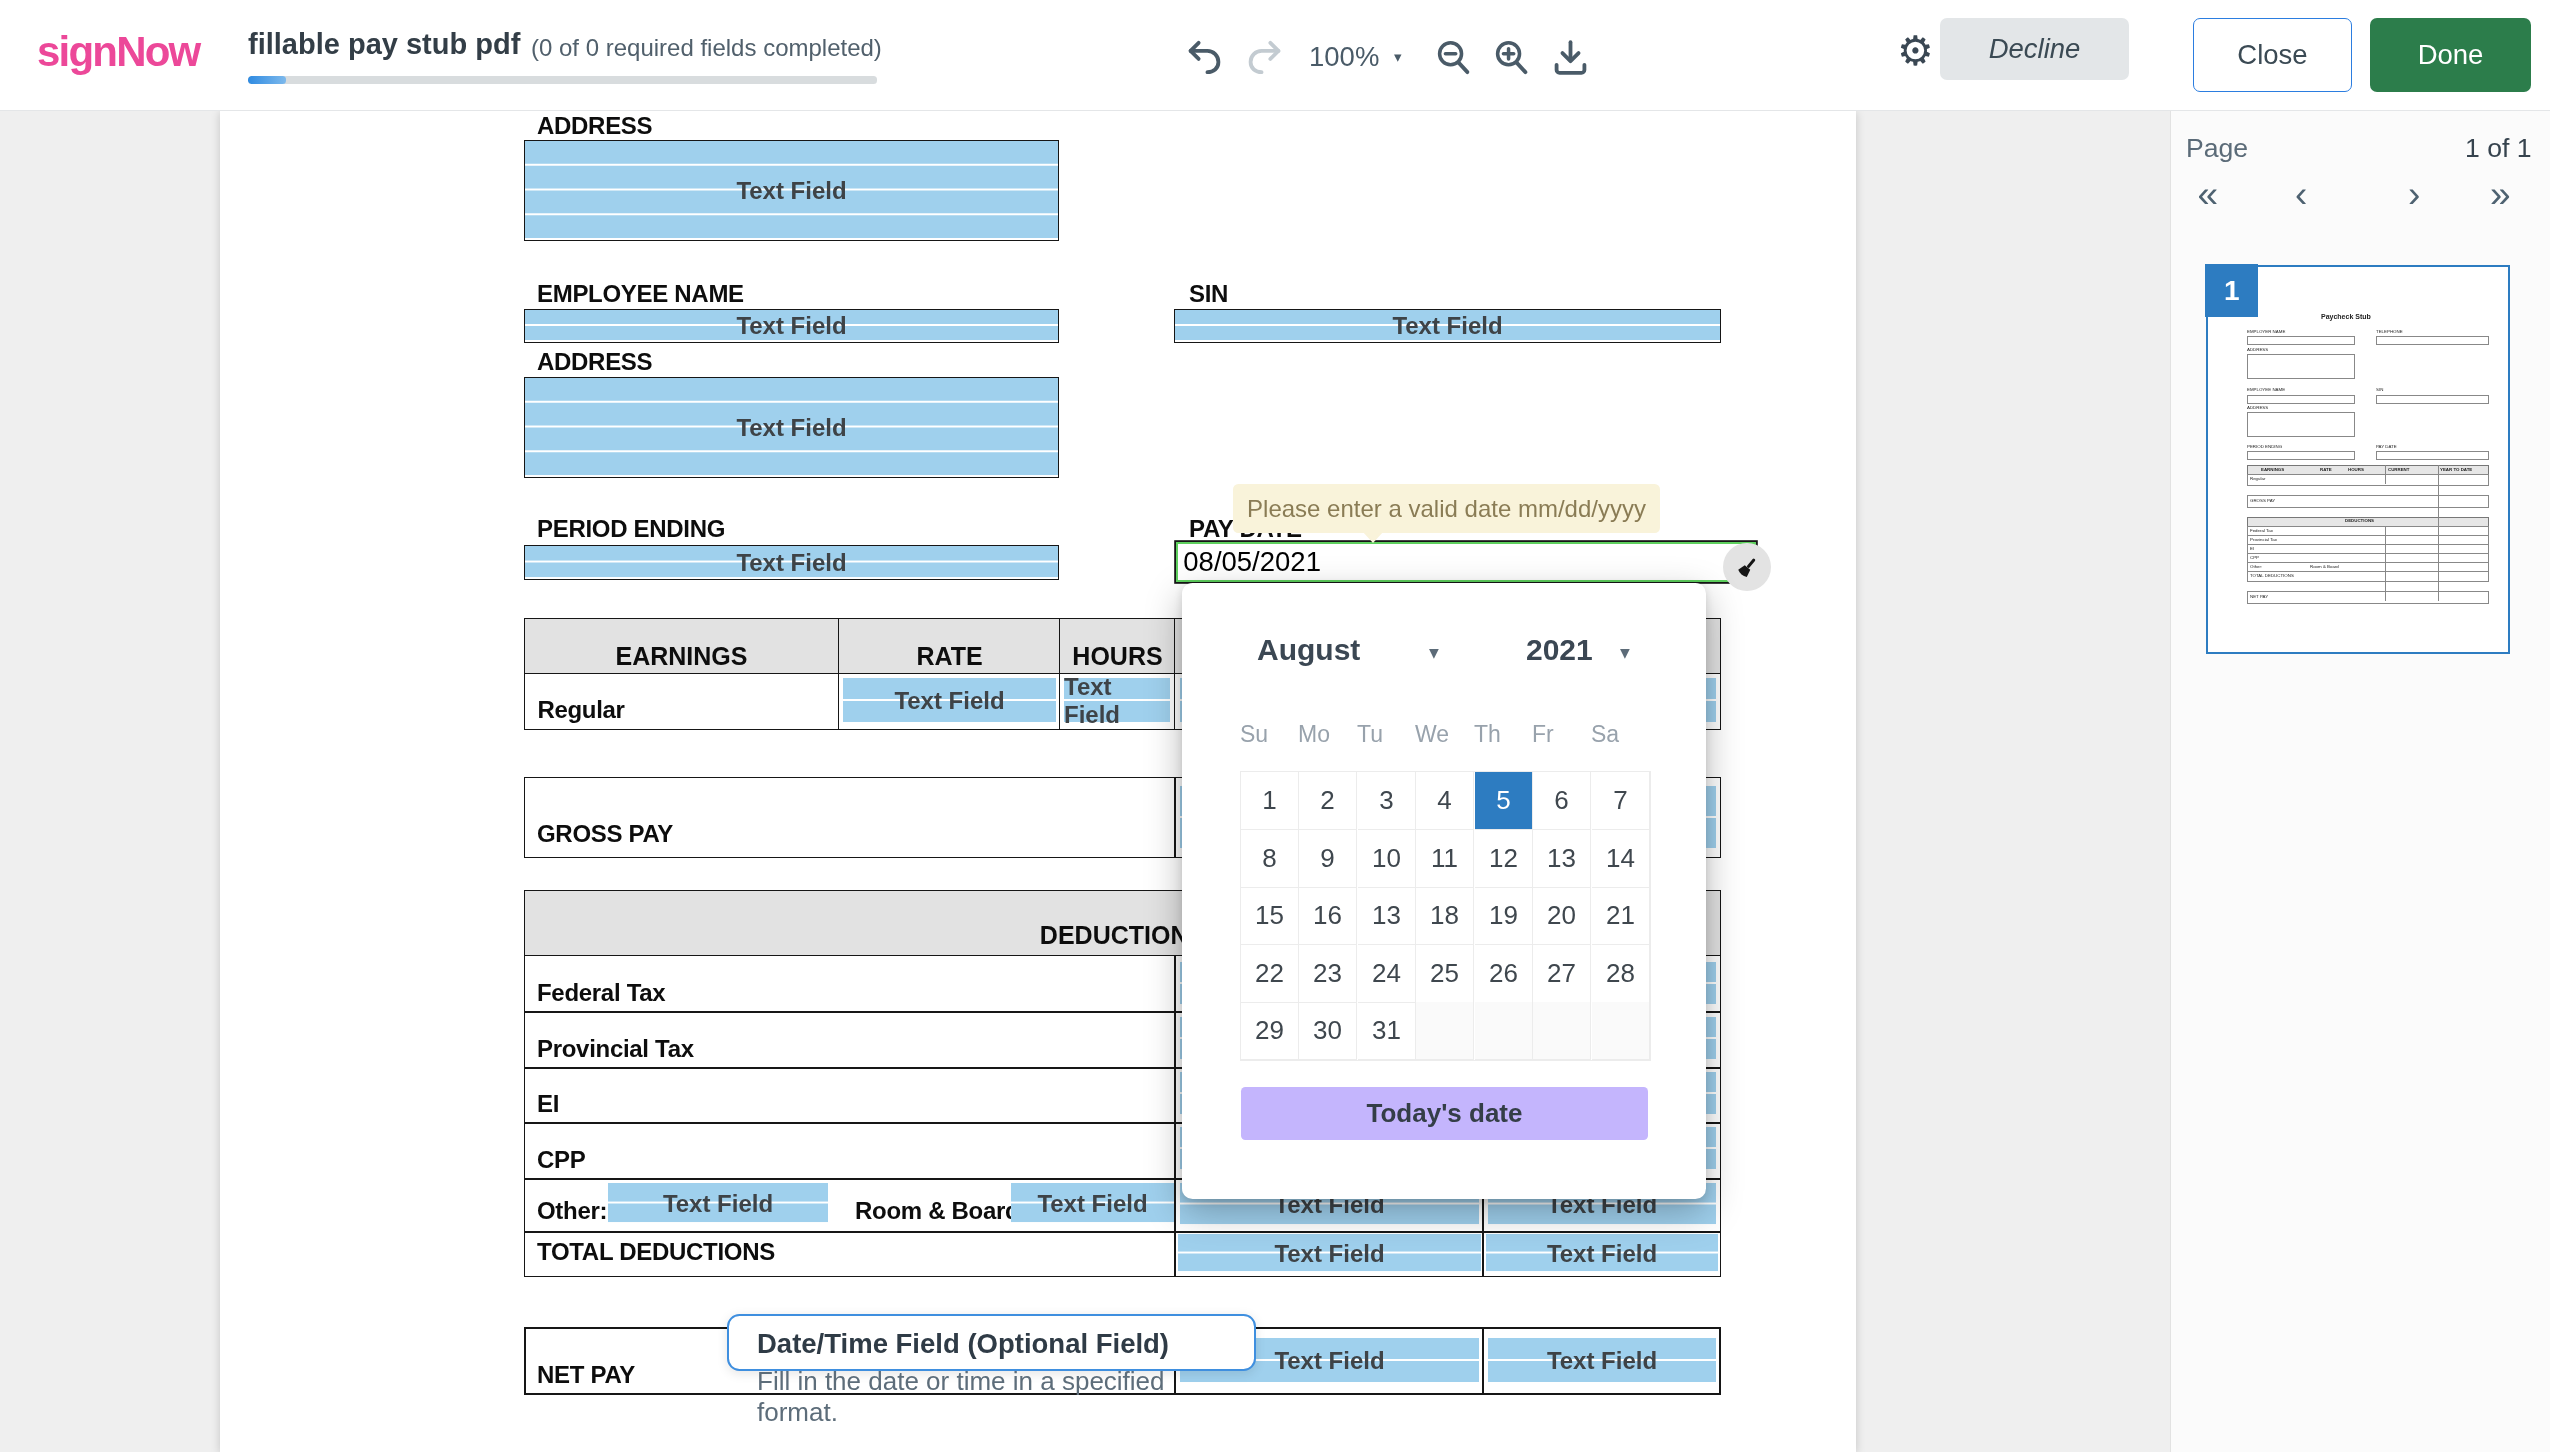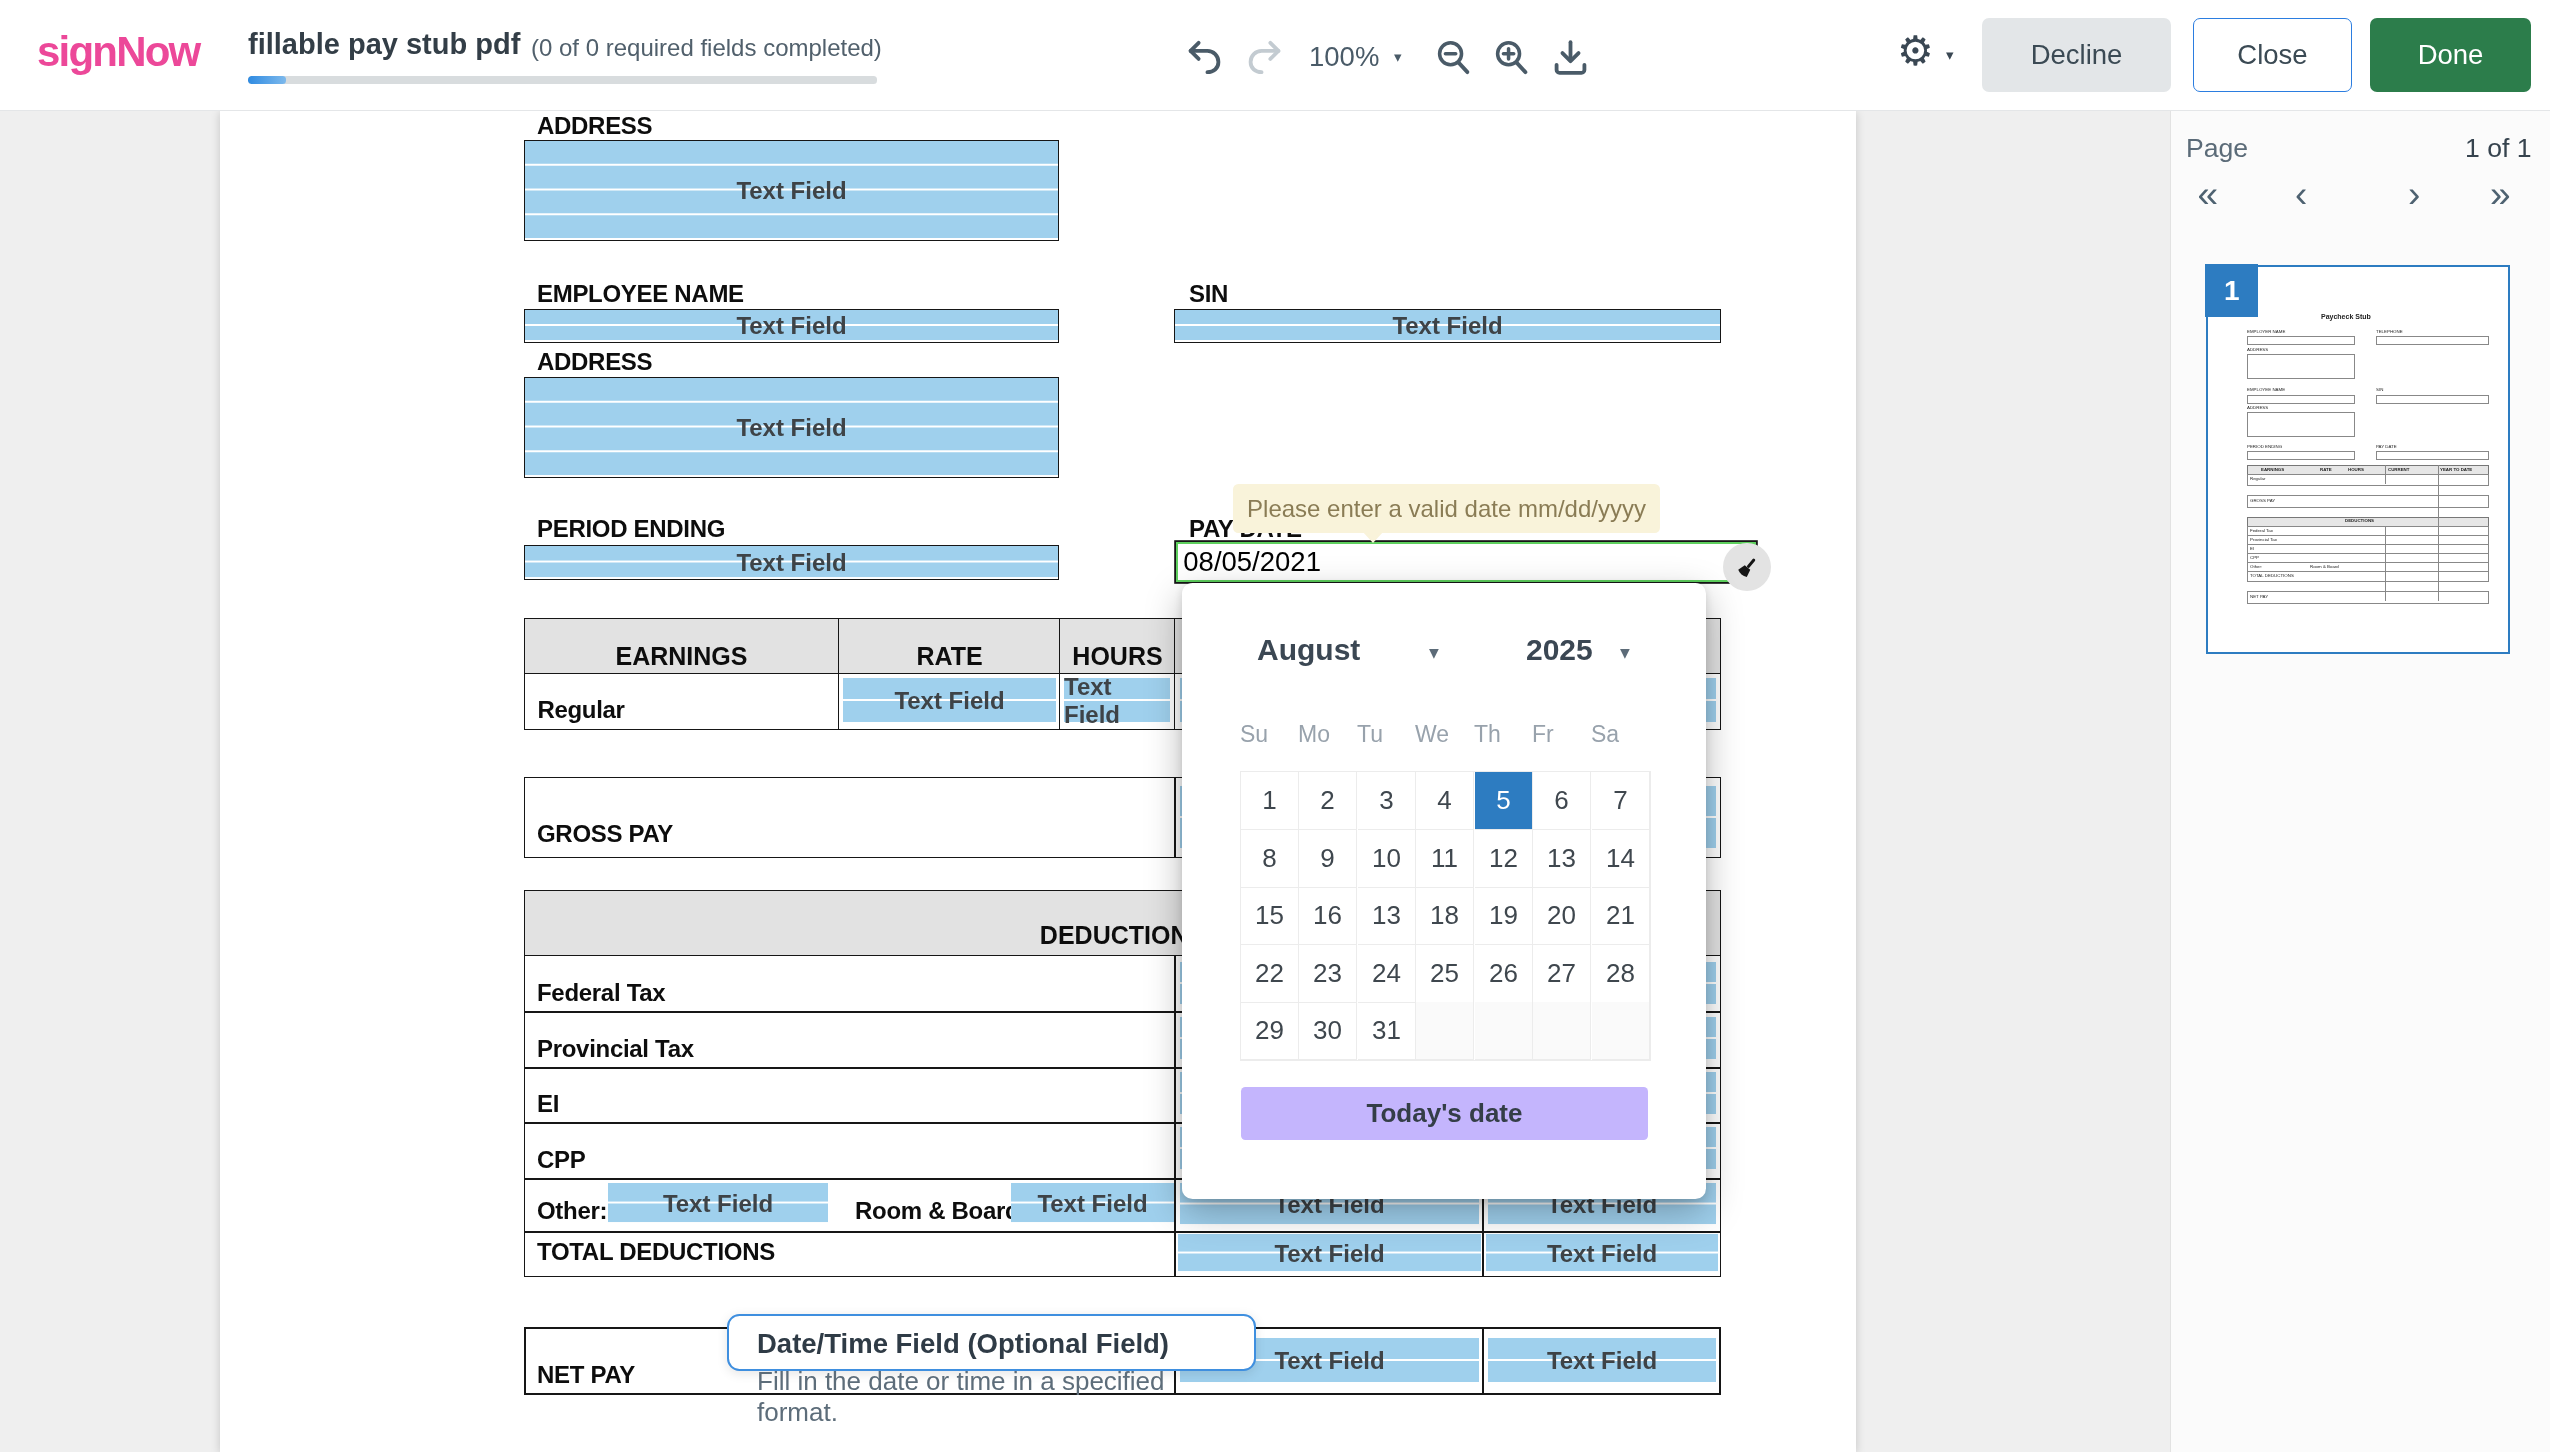--- a/index.html
+++ b/index.html
@@ -116,21 +116,21 @@
     <div class="abs" style="left:1550px;top:37px;width:41px;height:41px;cursor:pointer;">
       <svg width="41" height="41" viewBox="0 0 28 28">
           <path d="M14 3.5 V16" fill="none" stroke="#4a5b68" stroke-width="2.6" stroke-linecap="round"></path>
           <path d="M8.5 11 L14 16.5 L19.5 11" fill="none" stroke="#4a5b68" stroke-width="2.6" stroke-linecap="round" stroke-linejoin="round"></path>
           <path d="M4.5 19 v3.5 a2 2 0 0 0 2 2 h15 a2 2 0 0 0 2-2 V19" fill="none" stroke="#4a5b68" stroke-width="2.6" stroke-linecap="round"></path>
         </svg>
     </div>
 
     <div class="abs" style="left:1897px;top:26.6px;font-size:41px;color:#3a4753;cursor:pointer;">⚙</div>
     <div class="abs caret" style="left:1946px;top:46px;color:#3a4753;cursor:pointer;">▾</div>
-    <div class="abs btn btn-decline" style="left:1982px;top:17.7px;width:189px;height:74px;">Decline</div>
+    <div class="abs btn btn-decline" style="left:1940px;top:17.7px;width:189px;height:62px;font-style:italic;">Decline</div>
     <div class="abs btn btn-close" style="left:2193px;top:17.7px;width:159px;height:74px;">Close</div>
     <div class="abs btn btn-done" style="left:2370px;top:17.7px;width:161px;height:74px;">Done</div>
   </div>
 
   <div class="abs page"></div>
 
   <div class="abs doclabel" style="left:537px;top:112px;">ADDRESS</div>
   <div class="abs bluefield bordered lines4" style="left:524px;top:140px;width:535px;height:101px;">Text Field</div>
 
   <div class="abs doclabel" style="left:537px;top:280px;">EMPLOYEE NAME</div>
@@ -233,21 +233,21 @@
         <g transform="rotate(40 12 12)">
           <rect x="11" y="2" width="2.6" height="10" rx="1.2" fill="#161616"></rect>
           <path d="M9 12 h6.5 l1.8 7 c-3.2 1.8-7 1.8-10.1 0 z" fill="#161616"></path>
         </g>
       </svg>
   </div>
 
   <div class="abs calendar" style="left:1182px;top:583px;width:524px;height:616px;">
     <div class="abs cal-month" style="left:75px;top:50px;cursor:pointer;">August</div>
     <div class="abs cal-caret" style="left:247px;top:58px;cursor:pointer;">▾</div>
-    <div class="abs cal-year" style="left:344px;top:50px;cursor:pointer;">2025</div>
+    <div class="abs cal-year" style="left:344px;top:50px;cursor:pointer;">2021</div>
     <div class="abs cal-caret" style="left:438px;top:58px;cursor:pointer;">▾</div>
     <div class="abs" style="left:58px;top:138px;width:411px;height:30px;">
         <div class="cal-weekday" style="left: 0px;">Su</div>
         <div class="cal-weekday" style="left: 58px;">Mo</div>
         <div class="cal-weekday" style="left: 117px;">Tu</div>
         <div class="cal-weekday" style="left: 175px;">We</div>
         <div class="cal-weekday" style="left: 234px;">Th</div>
         <div class="cal-weekday" style="left: 292px;">Fr</div>
         <div class="cal-weekday" style="left: 351px;">Sa</div>
       </div>

